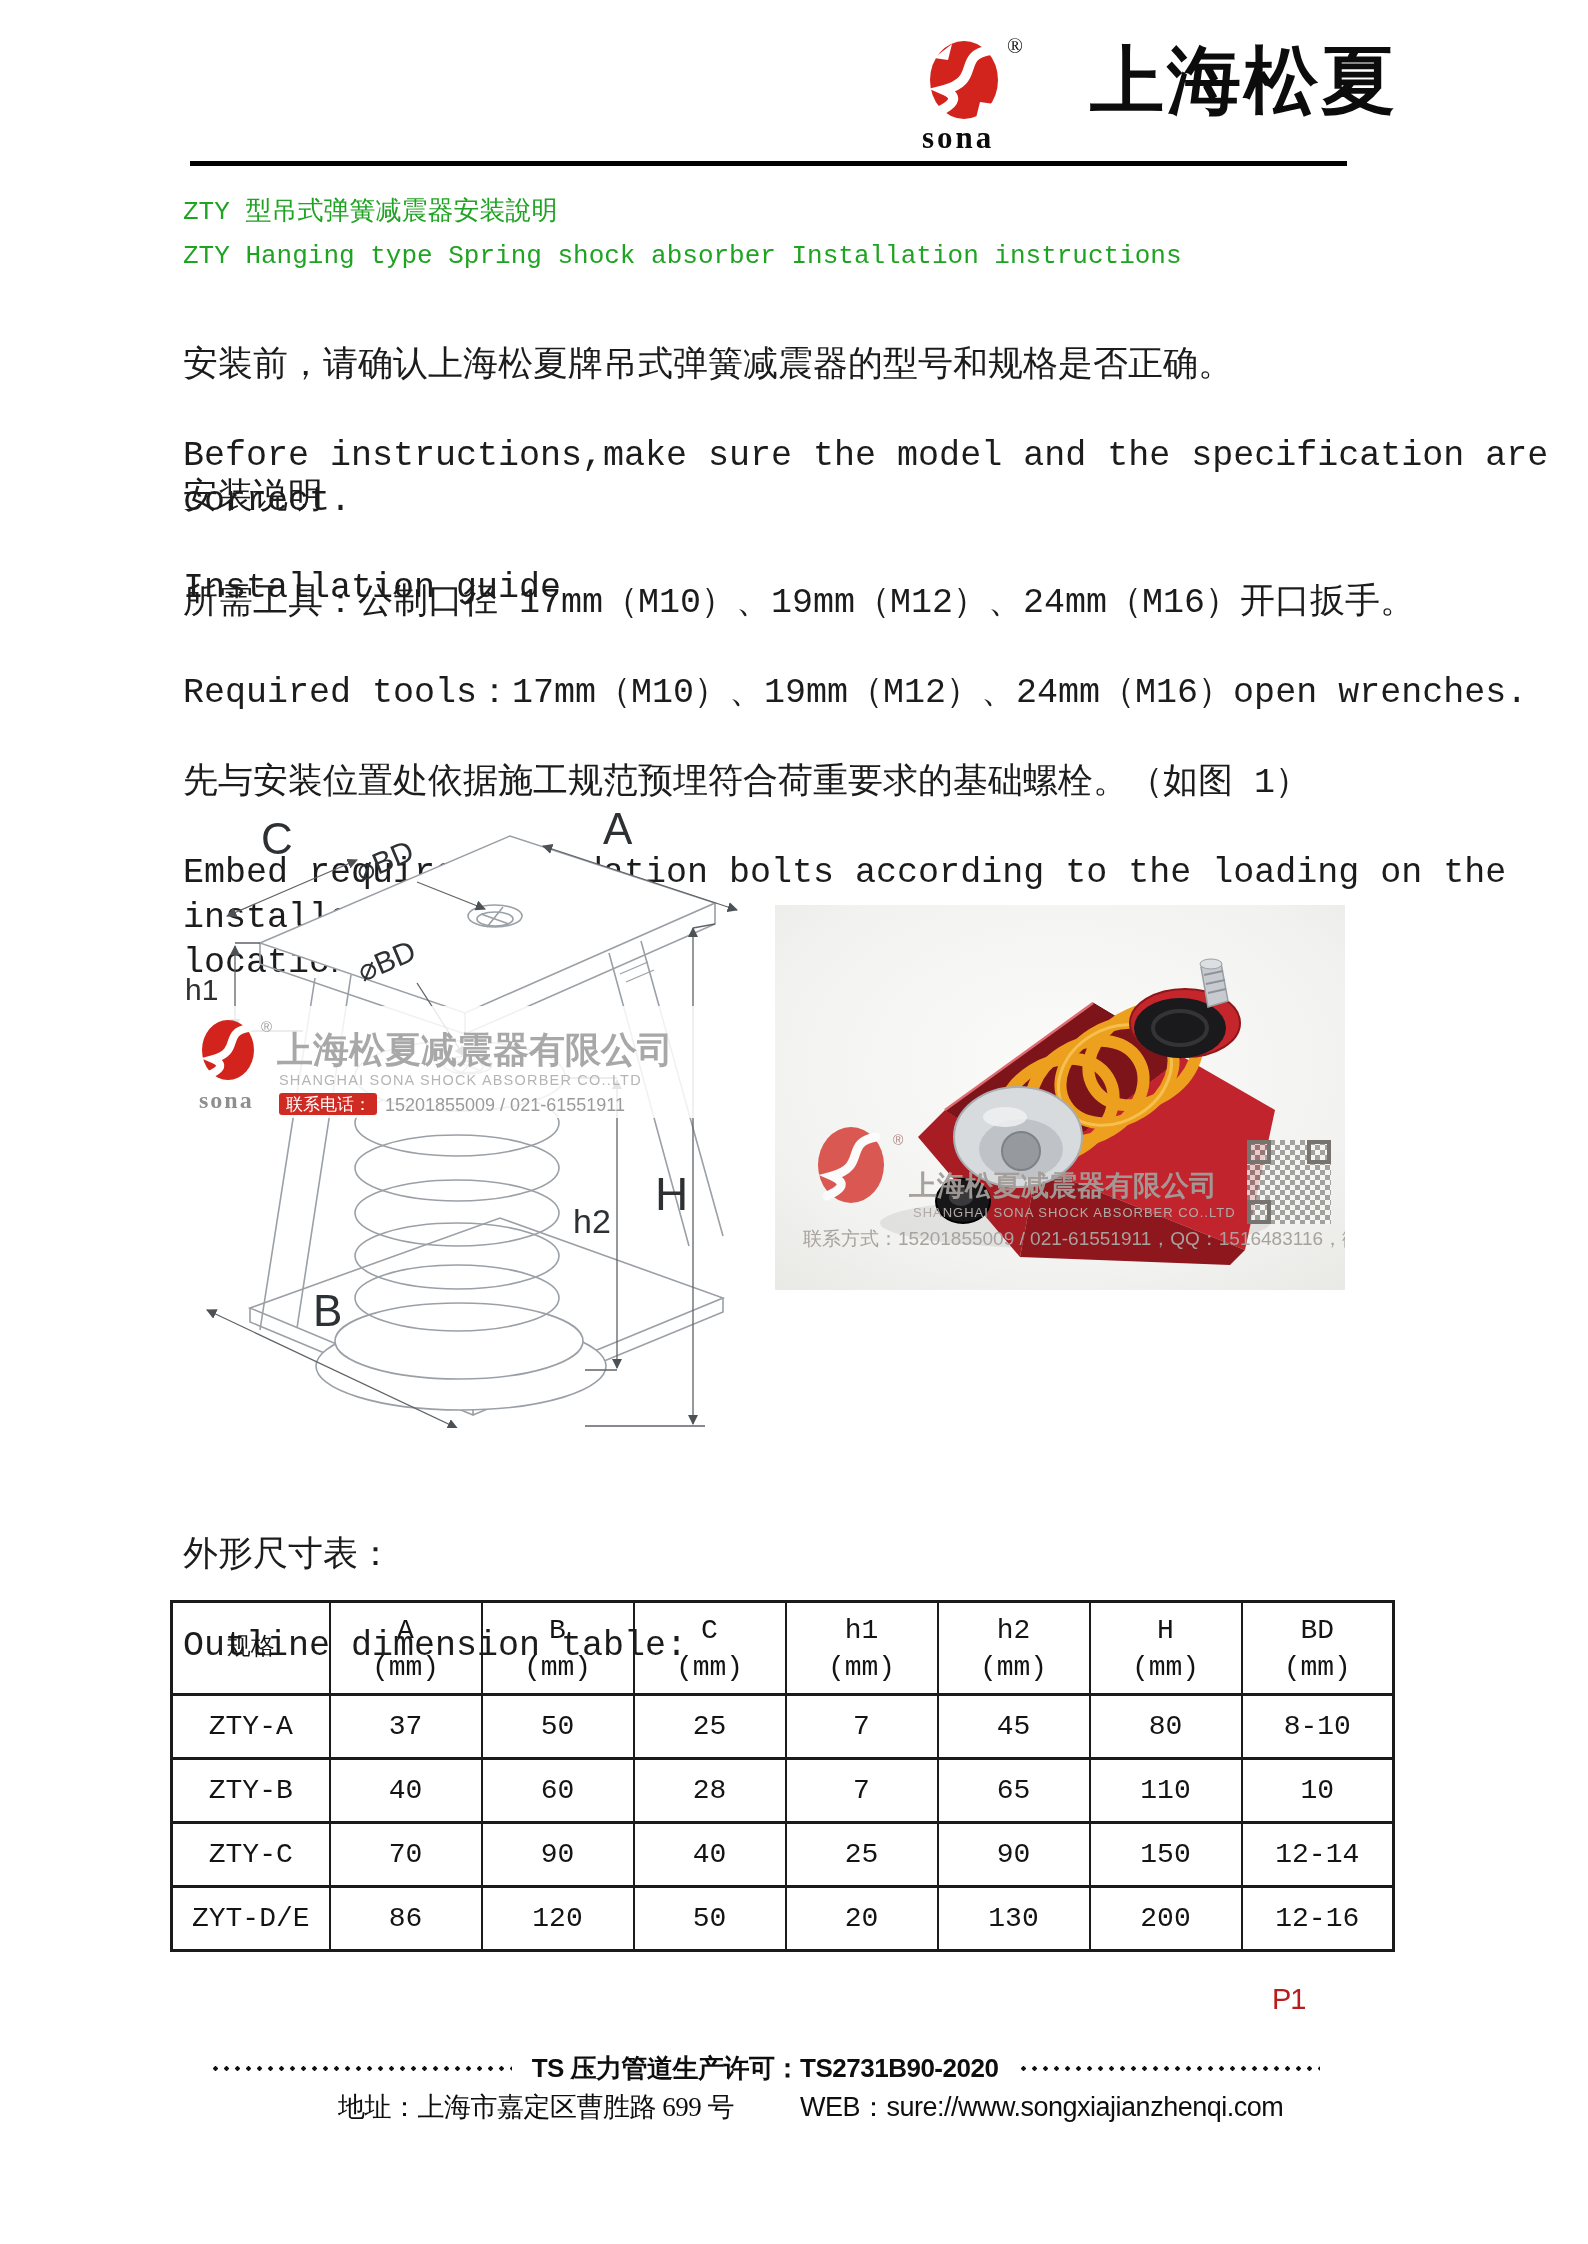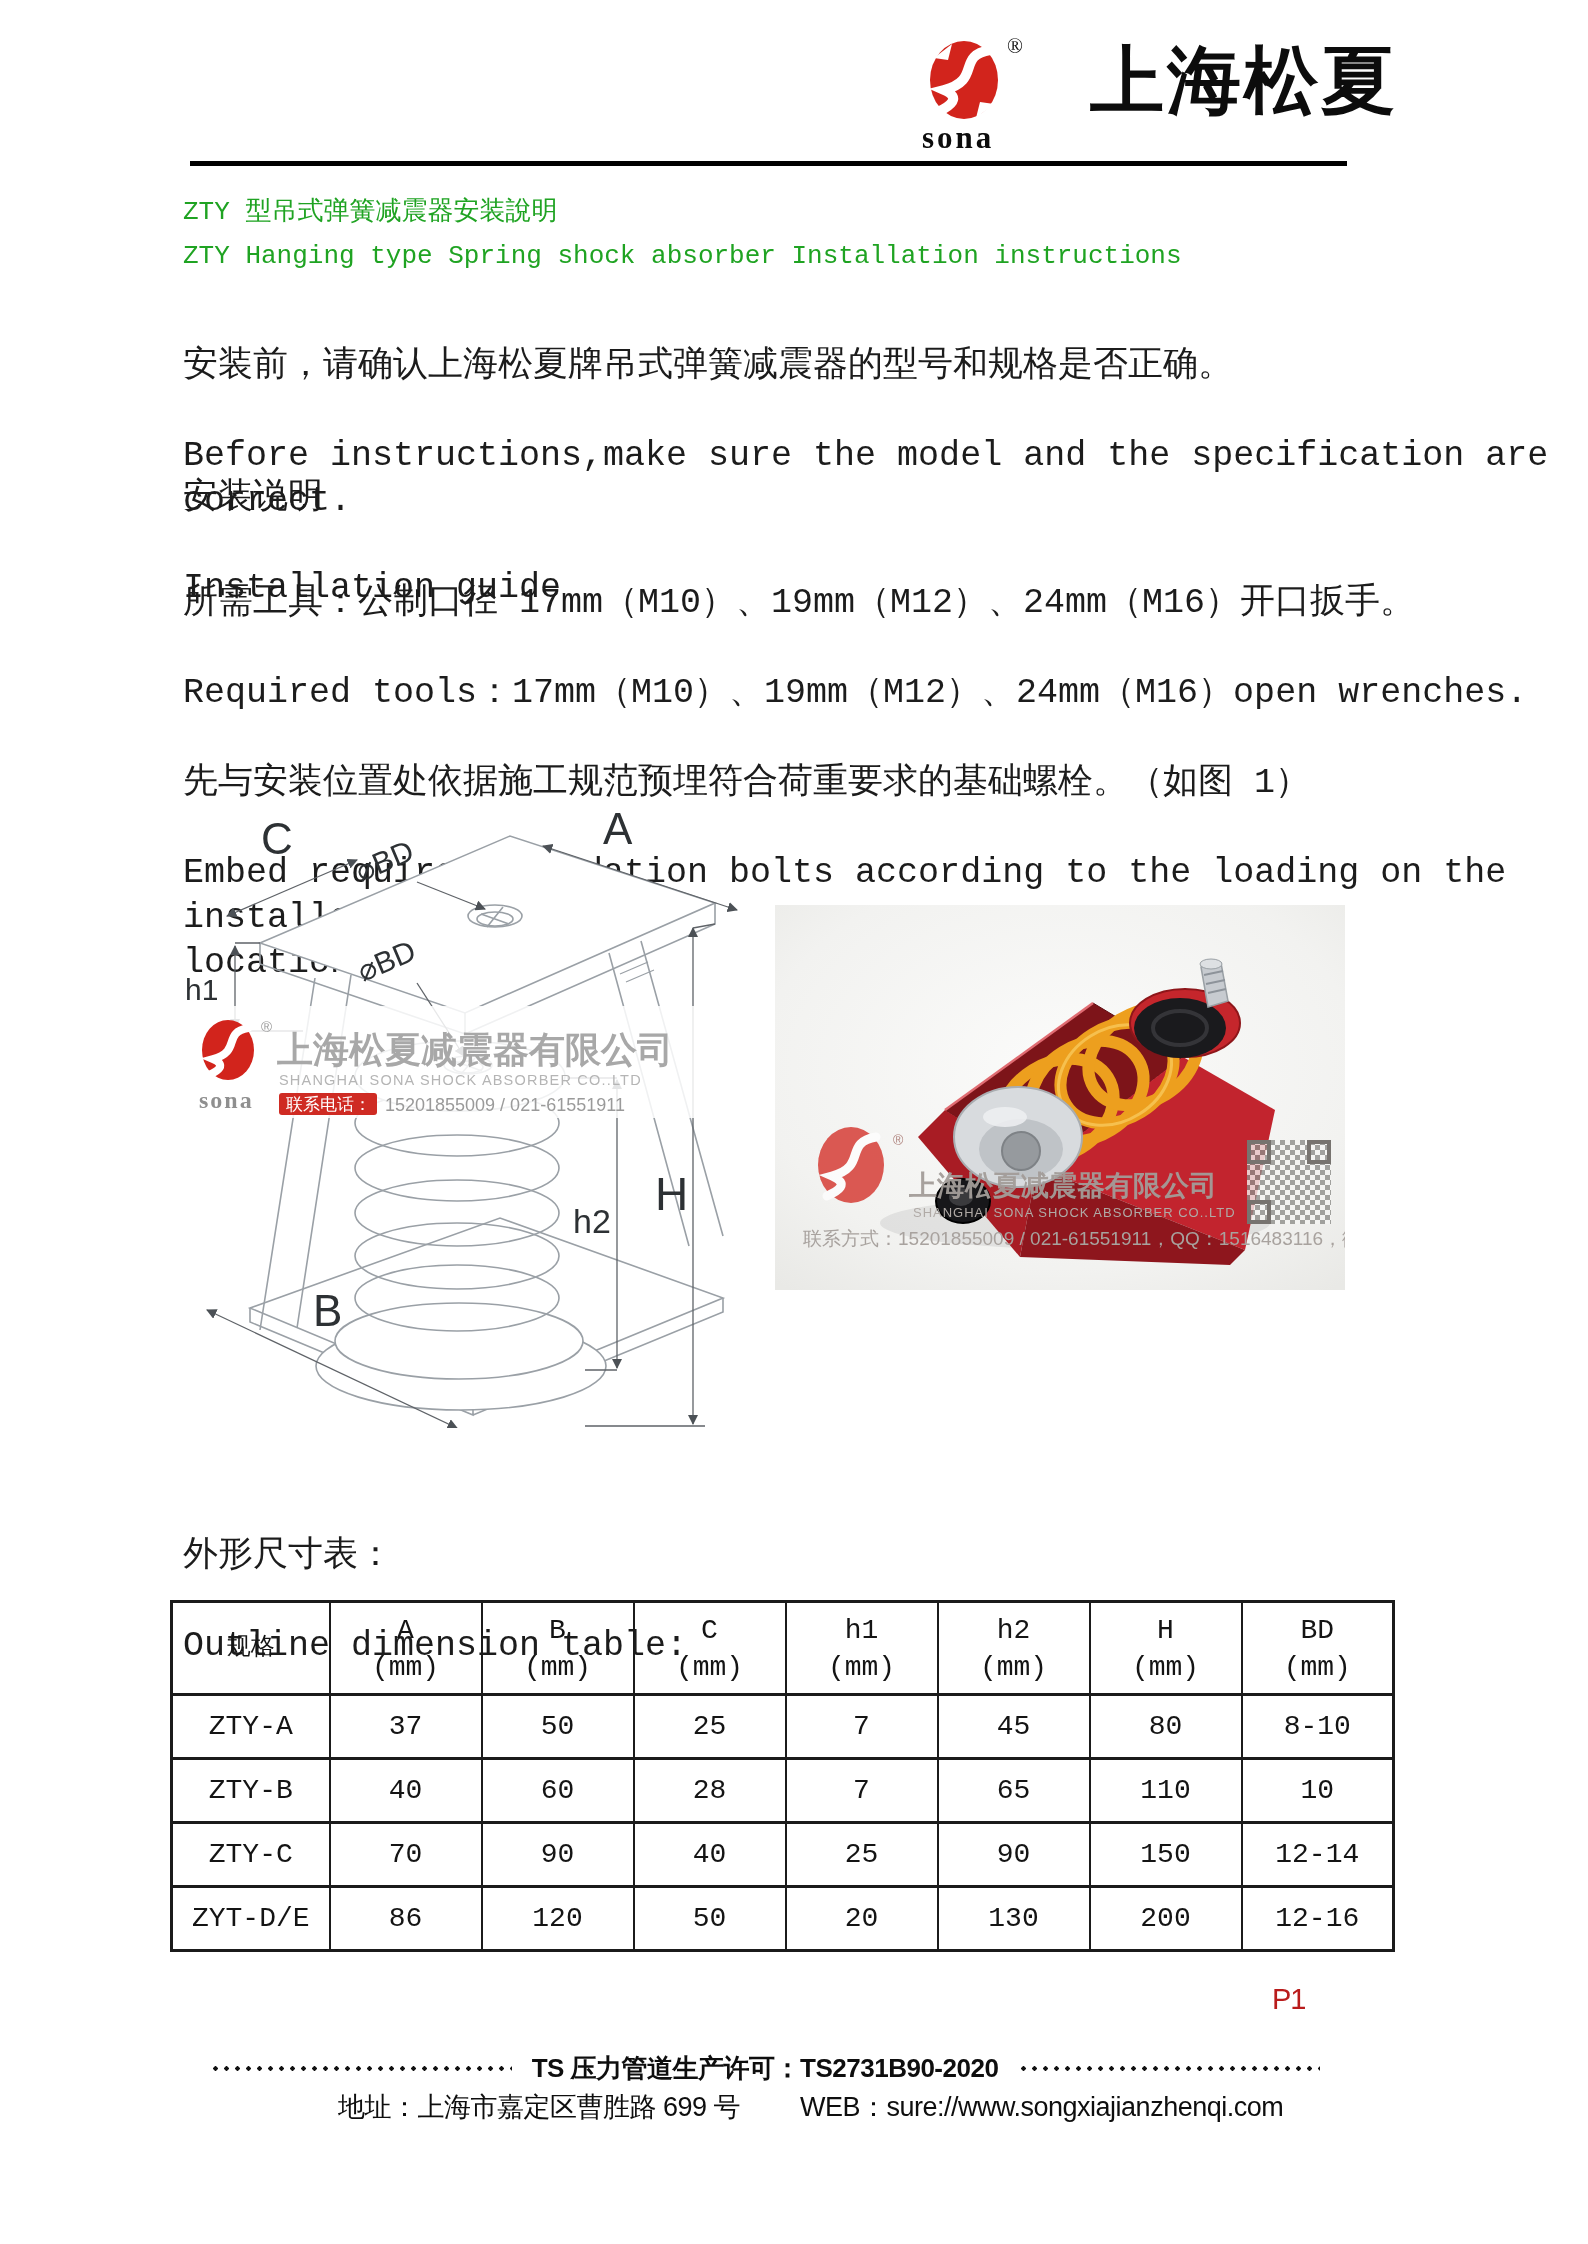--- a/index.html
+++ b/index.html
@@ -48,21 +48,21 @@
   #page-num{left:1272px;top:1983px;font-family:"Liberation Sans","DejaVu Sans",sans-serif;font-size:29px;letter-spacing:-1px;color:#b91c1c;}
   #license-row{
     left:210px;top:2051px;width:1110px;display:flex;align-items:center;gap:20px;
     font-family:"Liberation Sans","DejaVu Sans",sans-serif;
   }
   .dotline{flex:1;height:5px;
     background-image:radial-gradient(circle,#111 2px,transparent 2.4px);
     background-size:11px 5px;background-repeat:repeat-x;background-position:left center;}
   #license-text{font-size:26px;font-weight:bold;letter-spacing:-0.5px;color:#0e0e0e;white-space:nowrap;}
   .footer-line{top:2089px;font-family:"Liberation Sans","DejaVu Sans",sans-serif;font-size:27px;letter-spacing:-0.5px;color:#0e0e0e;}
-  #footer-address{left:338px;}
+  #footer-address{left:338px;font-family:Liberation Serif, serif;}
   #footer-web{left:800px;}
   svg text{font-family:"Liberation Sans","DejaVu Sans",sans-serif;}
   svg .wm-serif{font-family:"Liberation Serif","DejaVu Serif",serif;}
 </style>
 </head>
 <body>
 
 <div id="page">
 
   <div class="abs" style="left:928px;top:40px;width:72px;height:84px;">

